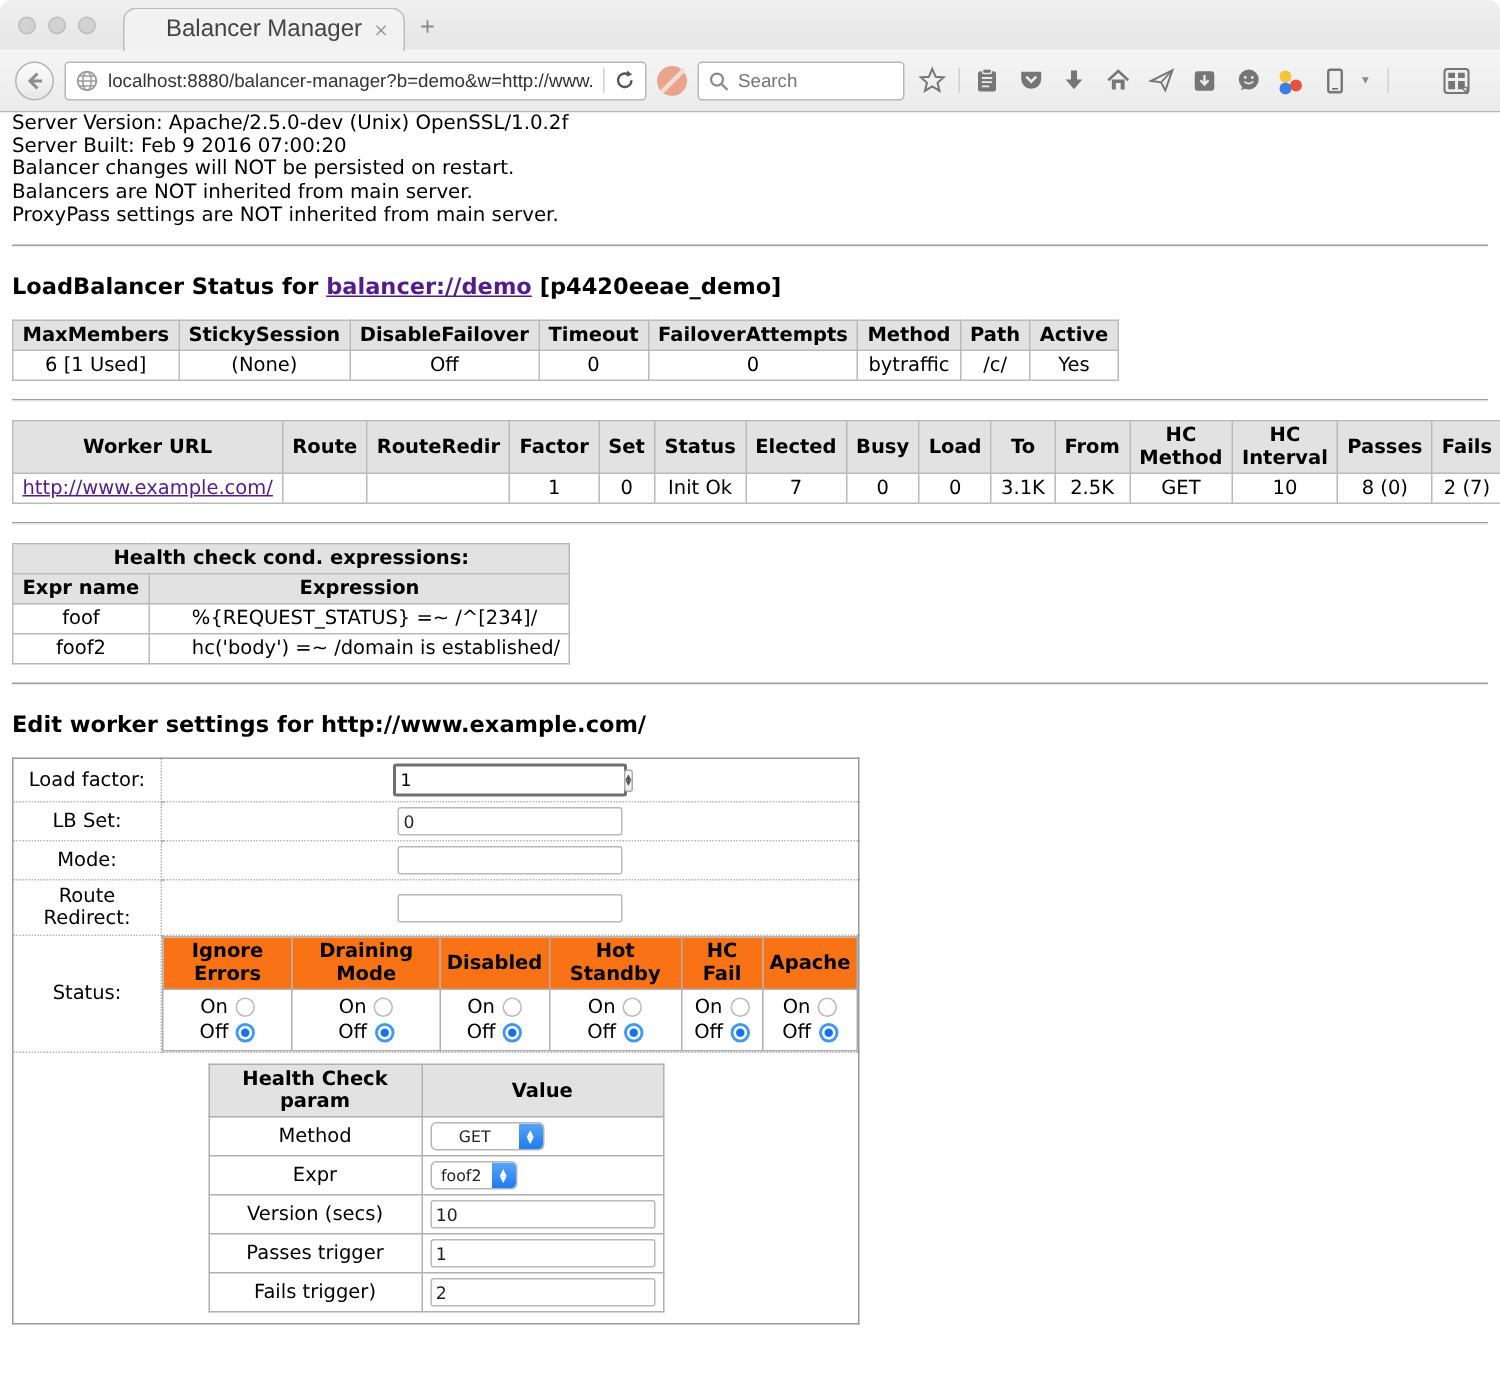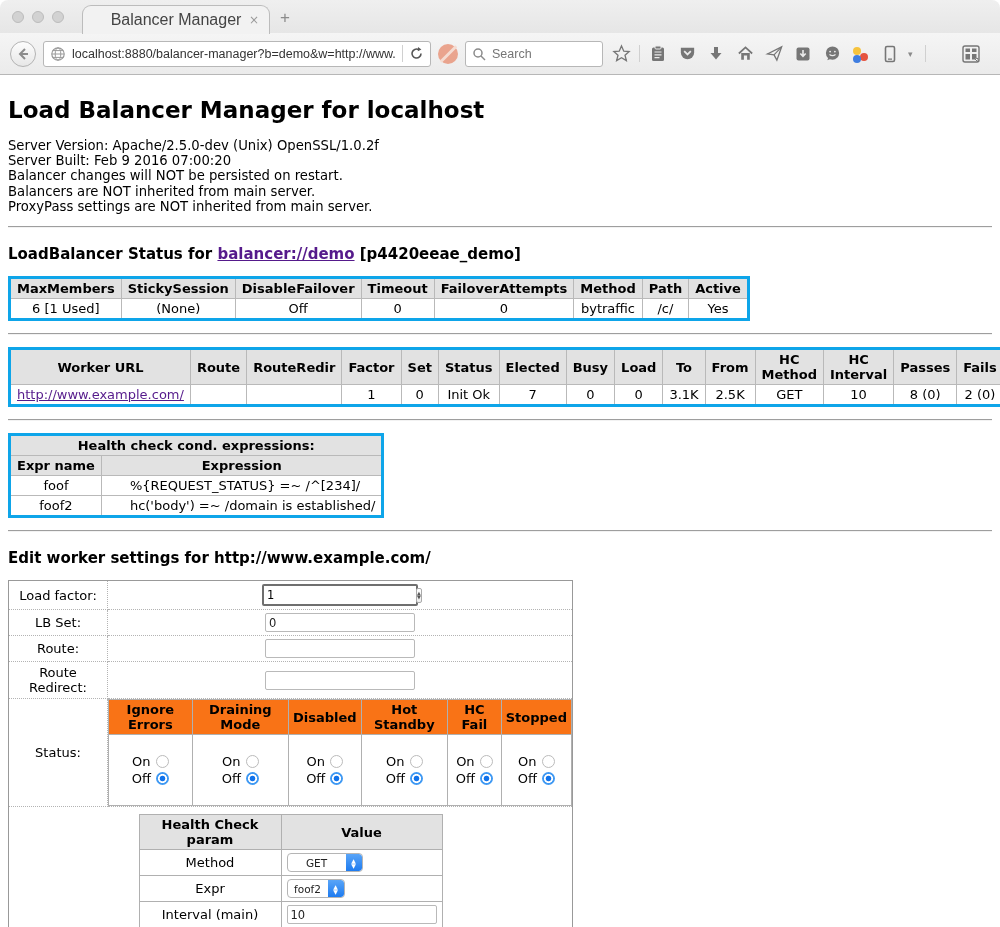--- a/index.html
+++ b/index.html
@@ -44,40 +44,40 @@
   .page { background:#fff; padding:0 8px; color:#000; }
   h1 { font-size:23px; font-weight:bold; padding-top:22px; margin-bottom:15px; }
   .info-line { font-size:13.2px; line-height:15.2px; }
   hr { border:none; border-top:1px solid #9e9e9e; border-bottom:1px solid #f2f2f2; margin:12px 0; }
   .sec-heading { font-size:15px; font-weight:bold; margin:17px 0 13px 0; }
   a.plink { color:#551a8b; text-decoration:underline; }
 
   table.grid { border-collapse:collapse; font-size:13px; }
   table.grid th, table.grid td { border:1px solid #b9b9b9; padding:2px 6px; text-align:center; }
   table.grid th { background:#e2e2e2; font-weight:bold; }
-  table.grid { border:3px solid #0ea5e9; }
+  table.grid { border:1px solid #0ea5e9; }
   .worker-table { width:984px; }
   .worker-table td, .worker-table th { padding:2px 3px; }
   .expr-table td.expr-val { text-align:left;padding-left:28px; }
 
   
   table.form-table { width:565px; border-collapse:collapse; border:1px solid #999; font-size:13px; margin-top:2px; }
   table.form-table > tbody > tr > td { border:1px dotted #b3b3b3; padding:3px; }
   td.flabel { width:99px; text-align:center; }
   td.fval { text-align:center; }
   input.txt { width:150px; height:19px; border:1px solid #b9b9b9; border-radius:2px; font-size:11.5px;
               padding:0 3px; font-family:"DejaVu Sans",sans-serif; color:#222; background:#fff; }
   .numwrap { display:inline-flex; align-items:center; border:2px solid #6f6f6f; border-radius:2px; background:#fff; width:156px; height:22px; }
   .numwrap input { border:none; outline:none; flex:1; font-size:11.5px; padding:0 3px; font-family:"DejaVu Sans",sans-serif; }
   .spinner { width:13px; height:15px; border:1px solid #aaa; border-radius:2px; margin-right:2px; background:linear-gradient(#fff,#eee);
              display:flex; flex-direction:column; align-items:center; justify-content:center; font-size:5px; color:#555; line-height:4px; }
 
   table.status-table { width:100%; border-collapse:collapse; border:1px solid #999; font-size:13px; }
   table.status-table th { background:#f97316; border:1px solid #b0b0b0; padding:2px 4px; }
-  table.status-table td { border:1px solid #b0b0b0; padding:18px 4px; text-align:center; }
+  table.status-table td { border:1px solid #b0b0b0; padding:3px 4px; text-align:center; }
   .radio-line { display:flex; align-items:center; justify-content:center; gap:5px; line-height:17px; }
   .radio { width:13px; height:13px; border-radius:50%; display:inline-block; background:#fff; border:1px solid #bbb; }
   .radio.sel { border:none; background:radial-gradient(circle at 50% 50%, #1273eb 0 2.4px, #ffffff 3.2px 4.2px, #3f99f3 4.8px 7px); }
 
   table.hc-table { border-collapse:collapse; border:1px solid #999; font-size:13px; margin:4px auto 4px auto; }
   table.hc-table th { background:#e2e2e2; border:1px solid #b0b0b0; padding:2px 10px; }
   table.hc-table td { border:1px solid #b0b0b0; padding:3px 5px; text-align:center; }
   table.hc-table td.hc-name { width:142px; }
   table.hc-table td.hc-val { width:160px; text-align:left; }
   .mac-select { display:inline-flex; align-items:center; height:19px; border:1px solid #b5b5b5; border-radius:4px;
@@ -214,21 +214,20 @@
           <rect x="4.5" y="4.5" width="4.5" height="3.5" fill="#767676"></rect>
           <rect x="11" y="4.5" width="4.5" height="3.5" fill="#767676"></rect>
           <rect x="4.5" y="10" width="4.5" height="5.5" fill="#767676"></rect>
           <rect x="11" y="10" width="4.5" height="5.5" fill="#767676"></rect>
           <path d="M13 14 L17 18 L17 14.5 Z" fill="#fff" stroke="#767676" stroke-width="1"></path>
         </svg>
     </div>
   </div>
 
   <div class="page">
-    <h1>Load Balancer Manager for localhost</h1>
 
     <div class="info-line">Server Version: Apache/2.5.0-dev (Unix) OpenSSL/1.0.2f</div>
     <div class="info-line">Server Built: Feb 9 2016 07:00:20</div>
     <div class="info-line">Balancer changes will NOT be persisted on restart.</div>
     <div class="info-line">Balancers are NOT inherited from main server.</div>
     <div class="info-line">ProxyPass settings are NOT inherited from main server.</div>
 
     <hr>
 
     <div class="sec-heading">
@@ -290,21 +289,21 @@
         <td>0</td>
         <td>Init Ok</td>
         <td>7</td>
         <td>0</td>
         <td>0</td>
         <td>3.1K</td>
         <td>2.5K</td>
         <td>GET</td>
         <td>10</td>
         <td>8 (0)</td>
-        <td>2 (0)</td>
+        <td>2 (7)</td>
 
       </tr>
     </tbody>
       </table>
 
     <hr>
 
     <table class="grid expr-table">
       <tbody>
           <tr>
@@ -338,39 +337,39 @@
             <input value="1" style="">
             <span class="spinner">▲<br>▼</span>
           </span>
         </td>
       </tr>
       <tr>
         <td class="flabel">LB Set:</td>
         <td class="fval"><input class="txt" value="0" style=""></td>
       </tr>
       <tr>
-        <td class="flabel">Route:</td>
+        <td class="flabel">Mode:</td>
         <td class="fval"><input class="txt" value="" style=""></td>
       </tr>
       <tr>
         <td class="flabel">Route Redirect:</td>
         <td class="fval"><input class="txt" value="" style=""></td>
       </tr>
       <tr>
         <td class="flabel">Status:</td>
         <td style="padding:0;">
           <table class="status-table">
             <tbody>
                   <tr>
               <th>Ignore Errors</th>
               <th>Draining Mode</th>
               <th>Disabled</th>
               <th>Hot Standby</th>
               <th>HC Fail</th>
-              <th>Stopped</th>
+              <th>Apache</th>
             </tr>
             <tr>
               <td>
                 <div class="radio-line">
                         <span>On</span>
                         <span class="radio"></span>
                       </div>
                 <div class="radio-line">
                         <span>Off</span>
                         <span class="radio sel"></span>
@@ -451,21 +450,21 @@
             <tr>
               <td class="hc-name">Expr</td>
               <td class="hc-val sel-center">
                 <span class="mac-select" style="width:58px">
                   <span class="sel-text">foof2</span>
                   <span class="sel-btn">▲<br>▼</span>
                 </span>
               </td>
             </tr>
             <tr>
-              <td class="hc-name">Interval (main)</td>
+              <td class="hc-name">Version (secs)</td>
               <td class="hc-val"><input class="txt" value="10" style=""></td>
             </tr>
             <tr>
               <td class="hc-name">Passes trigger</td>
               <td class="hc-val"><input class="txt" value="1" style=""></td>
             </tr>
             <tr>
               <td class="hc-name">Fails trigger)</td>
               <td class="hc-val"><input class="txt" value="2" style=""></td>
             </tr>

